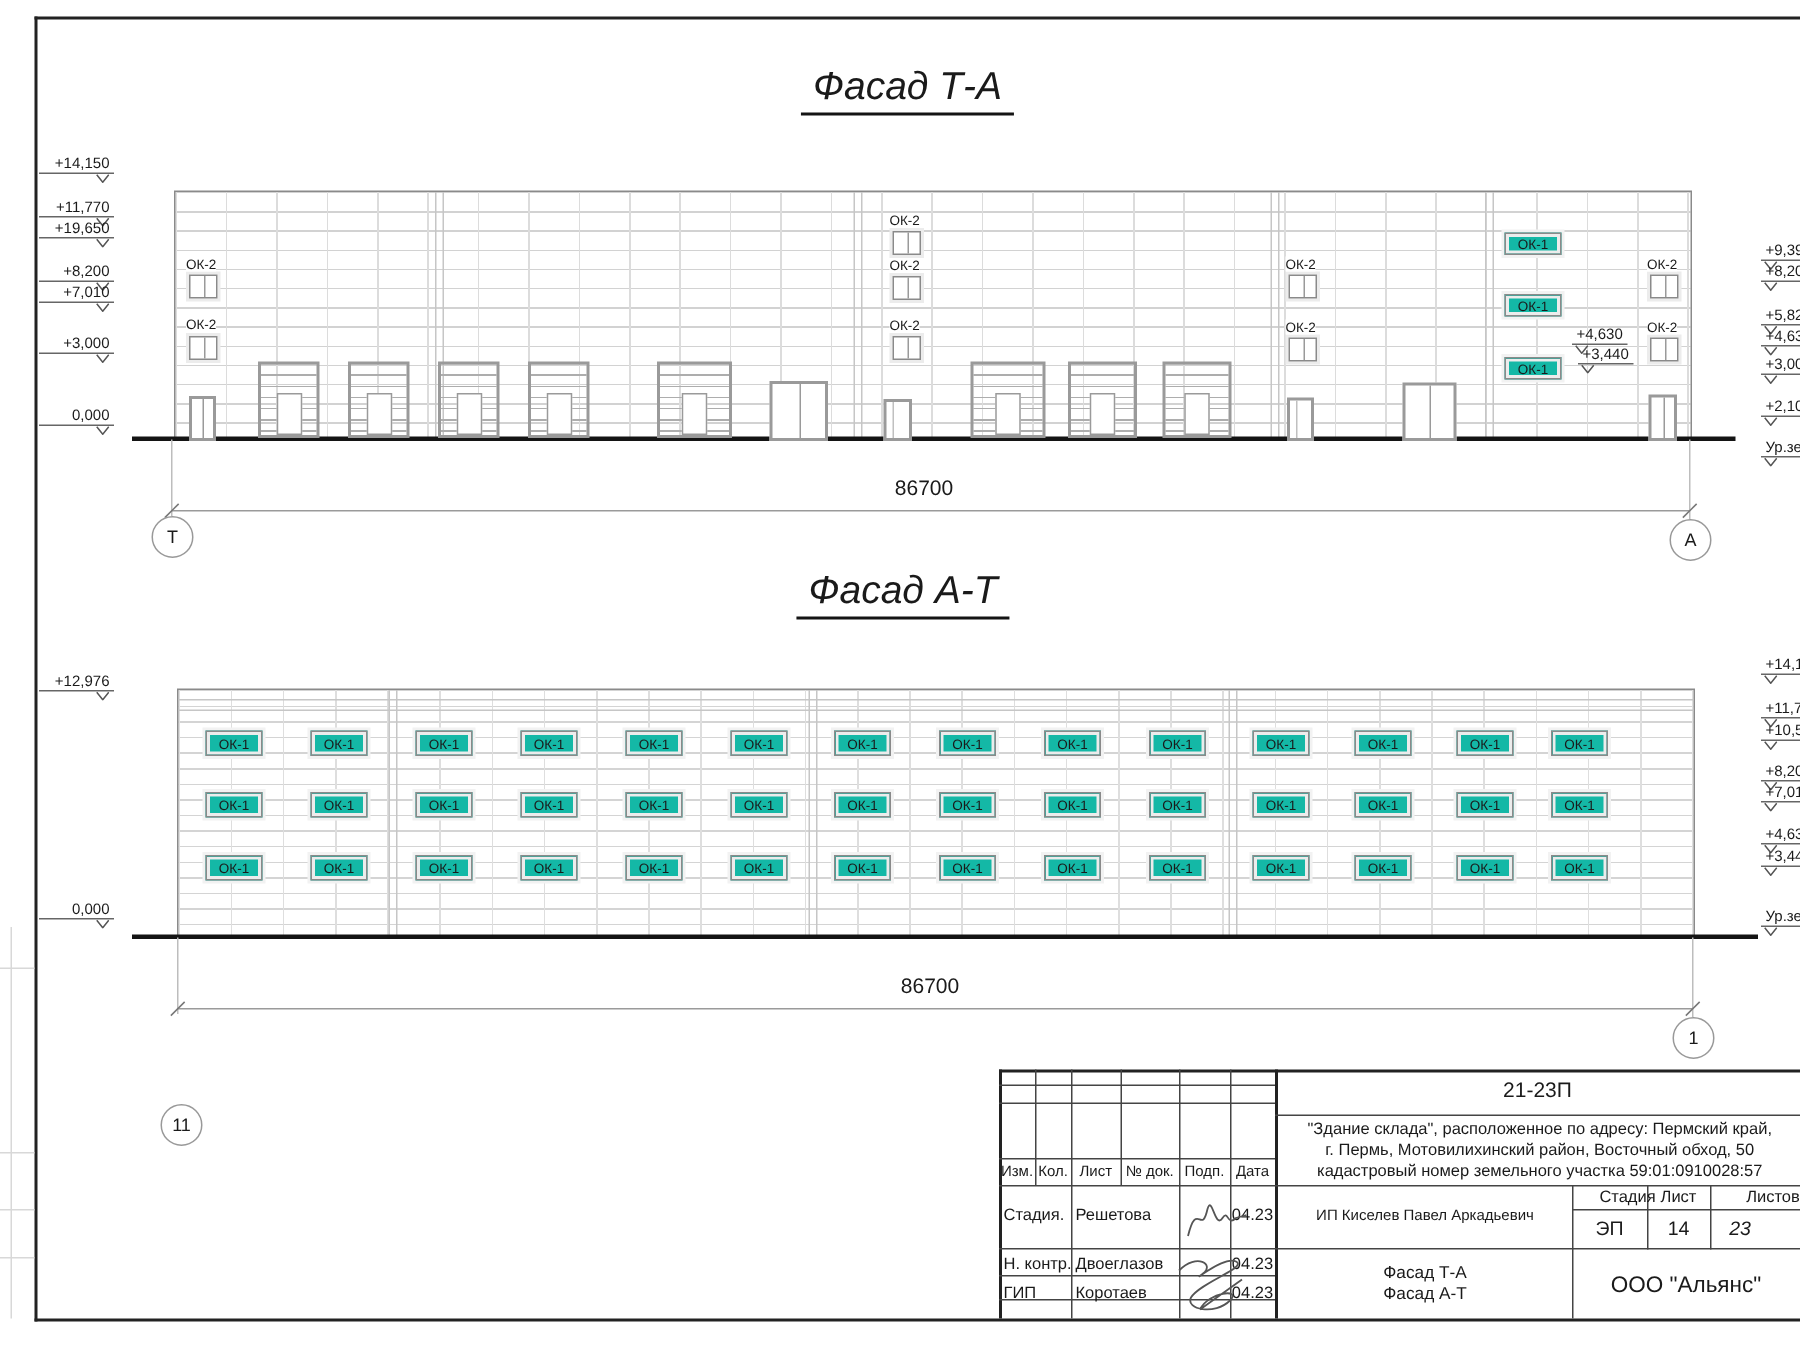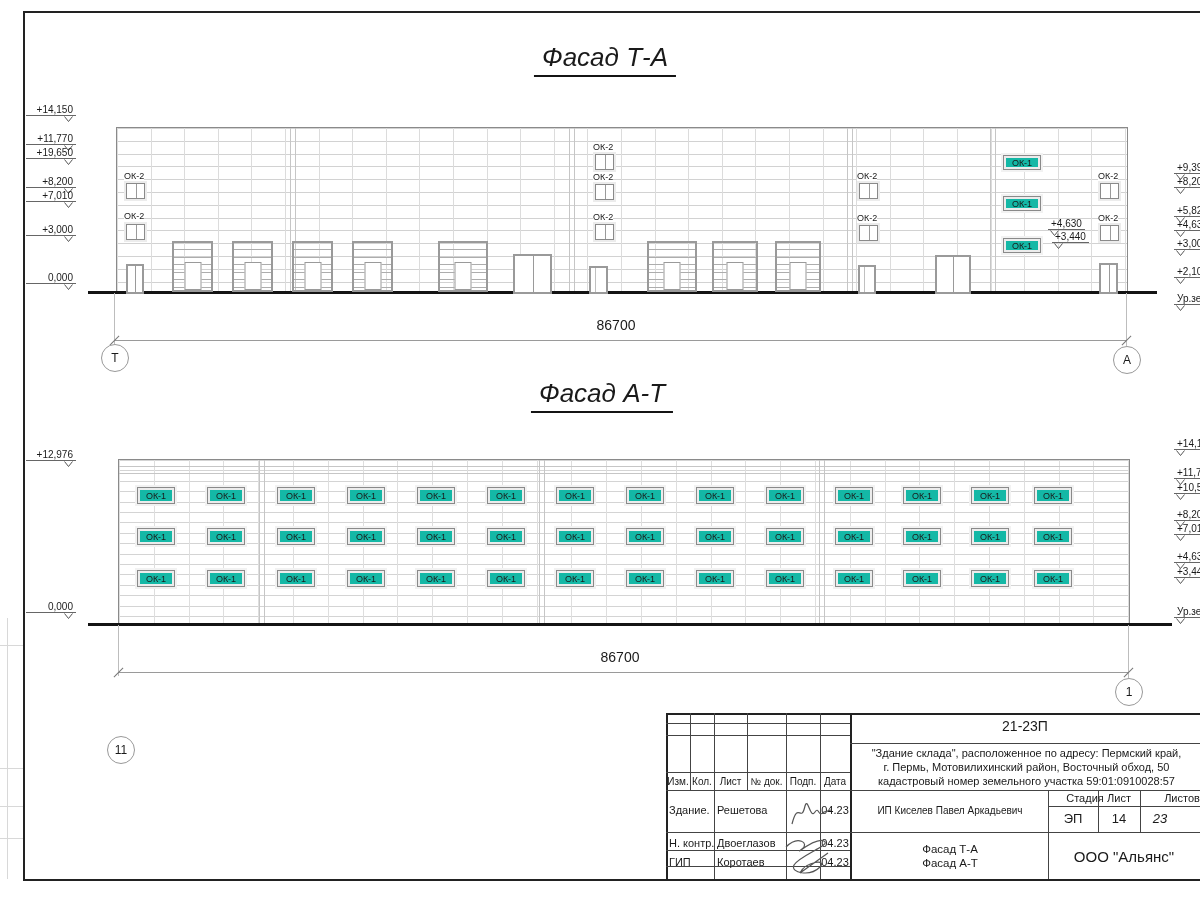--- a/index.html
+++ b/index.html
@@ -127,21 +127,21 @@
   <div class="tbt c" style="left:850px;top:718px;width:350px;font-size:14px;">21-23П</div>
   <div class="tbt c" style="left:853px;top:747px;width:347px;font-size:11px;">"Здание склада", расположенное по адресу: Пермский край,</div>
   <div class="tbt c" style="left:853px;top:761px;width:347px;font-size:11px;">г. Пермь, Мотовилихинский район, Восточный обход, 50</div>
   <div class="tbt c" style="left:853px;top:775px;width:347px;font-size:11px;">кадастровый номер земельного участка 59:01:0910028:57</div>
   <div class="tbt c" style="left:666px;top:776px;width:24px;font-size:10px;">Изм.</div>
   <div class="tbt c" style="left:690px;top:776px;width:24px;font-size:10px;">Кол.</div>
   <div class="tbt c" style="left:714px;top:776px;width:33px;font-size:10px;">Лист</div>
   <div class="tbt c" style="left:747px;top:776px;width:39px;font-size:10px;">№ док.</div>
   <div class="tbt c" style="left:786px;top:776px;width:34px;font-size:10px;">Подп.</div>
   <div class="tbt c" style="left:820px;top:776px;width:30px;font-size:10px;">Дата</div>
-  <div class="tbt" style="left:669px;top:804px;font-size:11px;">Здание.</div>
+  <div class="tbt" style="left:669px;top:804px;font-size:11px;">Стадия.</div>
   <div class="tbt" style="left:717px;top:804px;font-size:11px;">Решетова</div>
   <div class="tbt c" style="left:820px;top:804px;width:30px;font-size:11px;">04.23</div>
   <div class="tbt" style="left:669px;top:837px;font-size:11px;">Н. контр.</div>
   <div class="tbt" style="left:717px;top:837px;font-size:11px;">Двоеглазов</div>
   <div class="tbt c" style="left:820px;top:837px;width:30px;font-size:11px;">04.23</div>
   <div class="tbt" style="left:669px;top:856px;font-size:11px;">ГИП</div>
   <div class="tbt" style="left:717px;top:856px;font-size:11px;">Коротаев</div>
   <div class="tbt c" style="left:820px;top:856px;width:30px;font-size:11px;">04.23</div>
   <div class="tbt c" style="left:852px;top:805px;width:196px;font-size:10px;">ИП Киселев Павел Аркадьевич</div>
   <div class="tbt c" style="left:1048px;top:792px;width:50px;font-size:11px;padding-left:12px;">Стадия</div>

